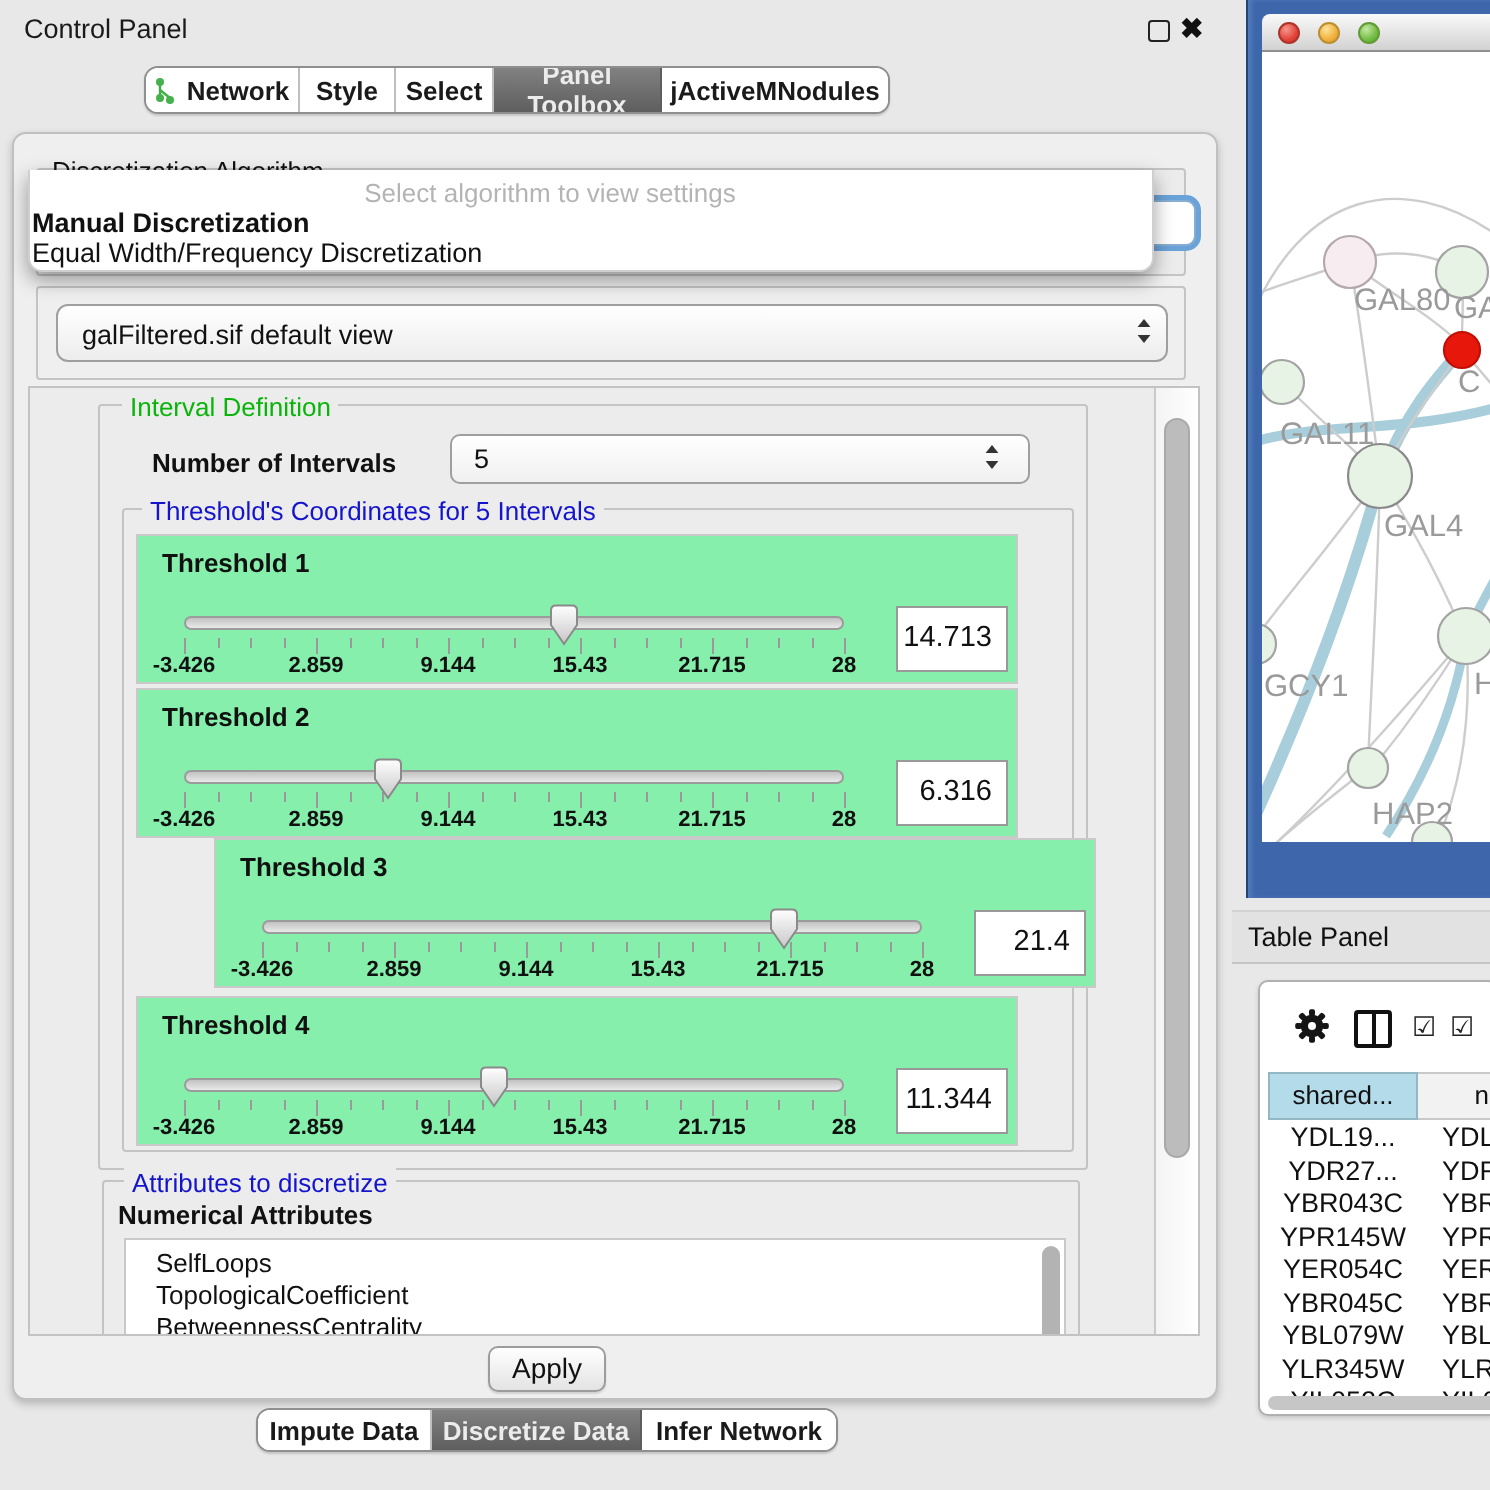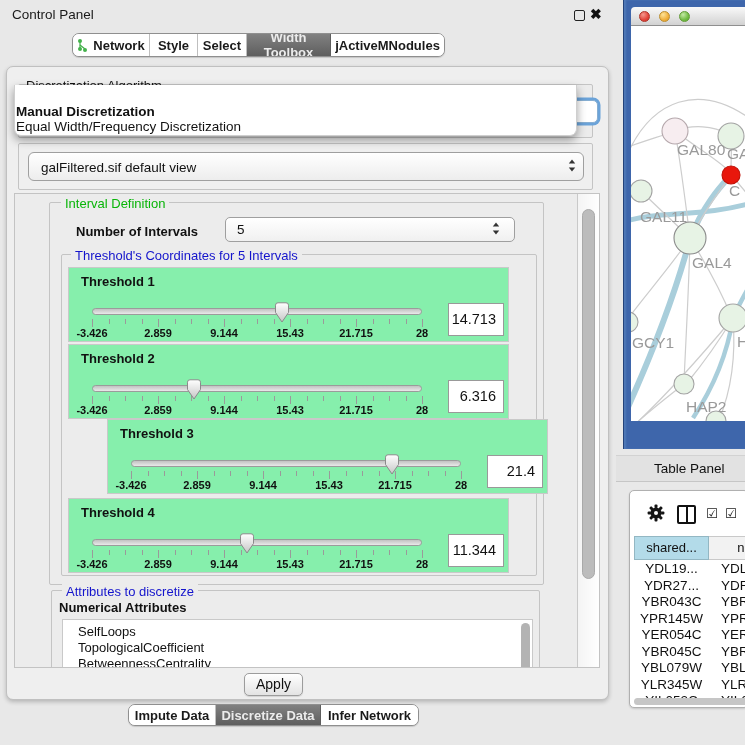--- a/index.html
+++ b/index.html
@@ -51,21 +51,21 @@
 #main-scroll-thumb { left:4px; top:15px; width:13px; height:370px; background:#bcbcbc; border:1px solid #a9a9a9; border-radius:7px; }
 #apply-btn { border:1px solid #9c9c9c; border-radius:5px; background:linear-gradient(#ffffff,#e3e3e3); font-size:14px; text-align:center; line-height:21px; box-shadow:0 1px 1px rgba(0,0,0,0.12); width:59px; height:23px; }
 #net-window { left:623px; top:0; width:130px; height:449px; background:#3e66ab; box-shadow:inset 1px 0 0 #24437a, inset 3px 0 2px #517ab8; }
 #net-titlebar { left:8px; top:7px; width:122px; height:19px; background:linear-gradient(#f9f9f9,#d2d2d2); border-bottom:1px solid #8f8f8f; border-radius:4px 0 0 0; }
 .light { position:absolute; top:4px; width:11px; height:11px; border-radius:50%; }
 #light-red { left:8px; background:radial-gradient(circle at 35% 30%, #f4978d, #e2443a 60%, #c93028); border:1px solid #ad3328; }
 #light-yellow { left:28px; background:radial-gradient(circle at 35% 30%, #fde398, #f0b03c 60%, #d9952a); border:1px solid #bc8e2e; }
 #light-green { left:48px; background:radial-gradient(circle at 35% 30%, #c3e9a4, #72bc44 60%, #57a82f); border:1px solid #629b36; }
 #net-canvas { left:8px; top:26px; width:122px; height:395px; background:#fff; overflow:hidden; }
 #tablepanel-bar { left:616px; top:455px; width:129px; height:27px; background:#e2e2e2; border-top:1px solid #d2d2d2; border-bottom:1px solid #c6c6c6; }
-#tablepanel-title { left:38px; top:5px; font-size:13.5px; }
+#tablepanel-title { left:8px; top:5px; font-size:13.5px; }
 #table-card { left:629px; top:490px; width:120px; height:218px; background:#fff; border:1px solid #b0b0b0; border-radius:5px; box-shadow:0 1px 2px rgba(0,0,0,0.15); }
 #gear-icon { left:17px; top:13px; }
 #split-icon { left:47px; top:14px; width:19px; height:19px; border:2px solid #111; border-radius:2px; background:#fff; }
 #split-icon::after { content:""; position:absolute; left:6.5px; top:0; width:2px; height:15px; background:#111; }
 .check-icon { position:absolute; top:14px; font-size:13.5px; color:#222; }
 #th-col1 { left:4px; top:45px; width:75px; height:24px; background:#b3dbe9; border:1px solid #93b7c3; font-size:13px; text-align:center; line-height:22px; }
 #th-col2 { left:79px; top:45px; width:90px; height:24px; background:#f2f2f2; border:1px solid #c9c9c9; border-left:none; font-size:13px; text-align:center; line-height:22px; }
 #table-rows { left:4px; top:70px; width:116px; height:137px; overflow:hidden; }
 .trow { position:absolute; left:0; width:160px; height:16.5px; font-size:13.5px; }
 .tcell1 { position:absolute; left:0; width:75px; text-align:center; }
@@ -100,32 +100,33 @@
       </svg>
       <span>Network</span>
     </div>
     <div class="seg" style="width: 48px;">
       <span>Style</span>
     </div>
     <div class="seg" style="width: 49px;">
       <span>Select</span>
     </div>
     <div class="seg selected" style="width: 84px;">
-      <span>Width Toolbox</span>
+      <span>Panel Toolbox</span>
     </div>
     <div class="seg" style="width: 113px;">
       <span>jActiveMNodules</span>
     </div>
   </div>
 
 <div class="abs" id="cp-main">
   <div class="groupbox" style="position:absolute; left:11px; top:17px; width:575px; height:54px;"></div>
   <div class="abs" id="algo-group-label">Discretization Algorithm</div>
   <div style="position:absolute; left:494px; top:33px; width:97px; height:23px;" id="algo-combo-frag"></div>
   <div style="position:absolute; left:7px; top:18px;" class="abs" id="algo-popup">
+    <div class="abs" id="popup-placeholder">Select algorithm to view settings</div>
   <div class="popup-option" style="top: 19px; font-weight: bold;">Manual Discretization</div>
       <div class="popup-option" style="top: 34px;">Equal Width/Frequency Discretization</div>
     </div>
 
   <div class="groupbox" style="position:absolute; left:11px; top:76px; width:575px; height:47px; background:#efefef;"></div>
   <div class="grouplabel" id="tabledata-label">Table Data</div>
   <div style="position:absolute; left:21px; top:85px; width:556px; height:29px;" id="tabledata-combo">
     <div class="abs" id="tabledata-value">galFiltered.sif default view</div>
     <div class="spin-arrows" style="left:539px; top:6px;">
         <div class="tri-up" style="transform:scale(0.8)"></div>

